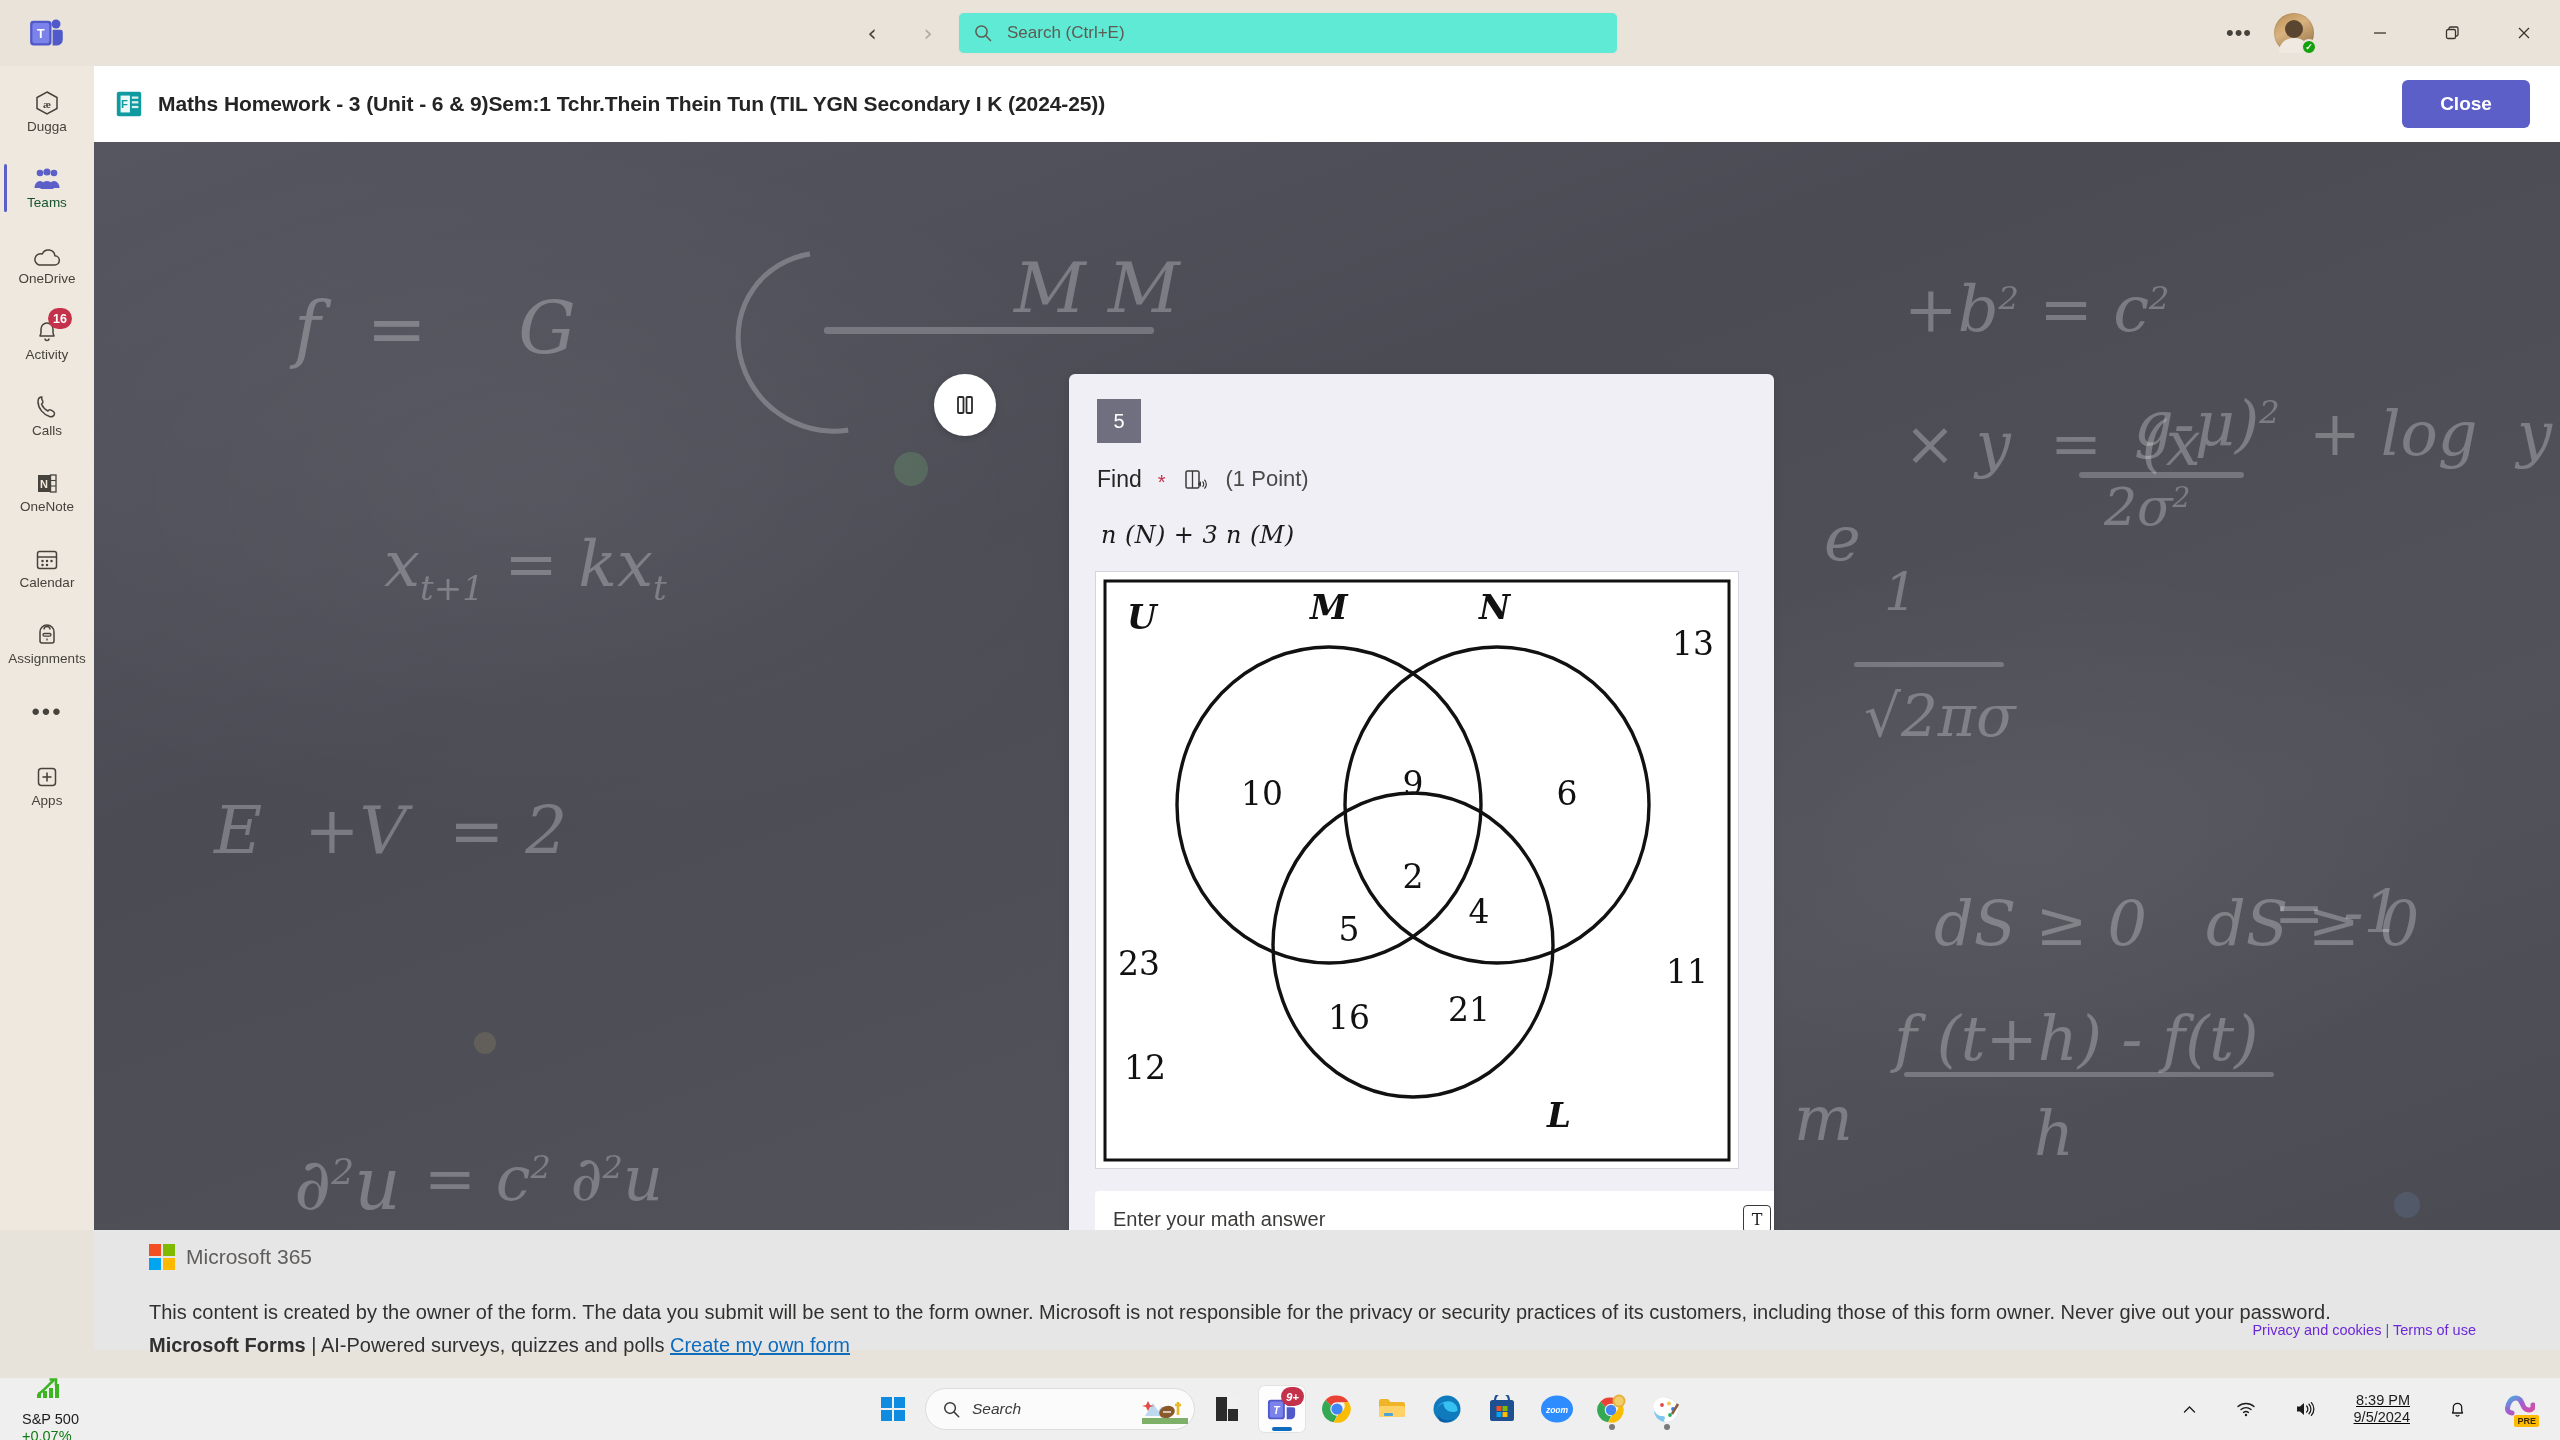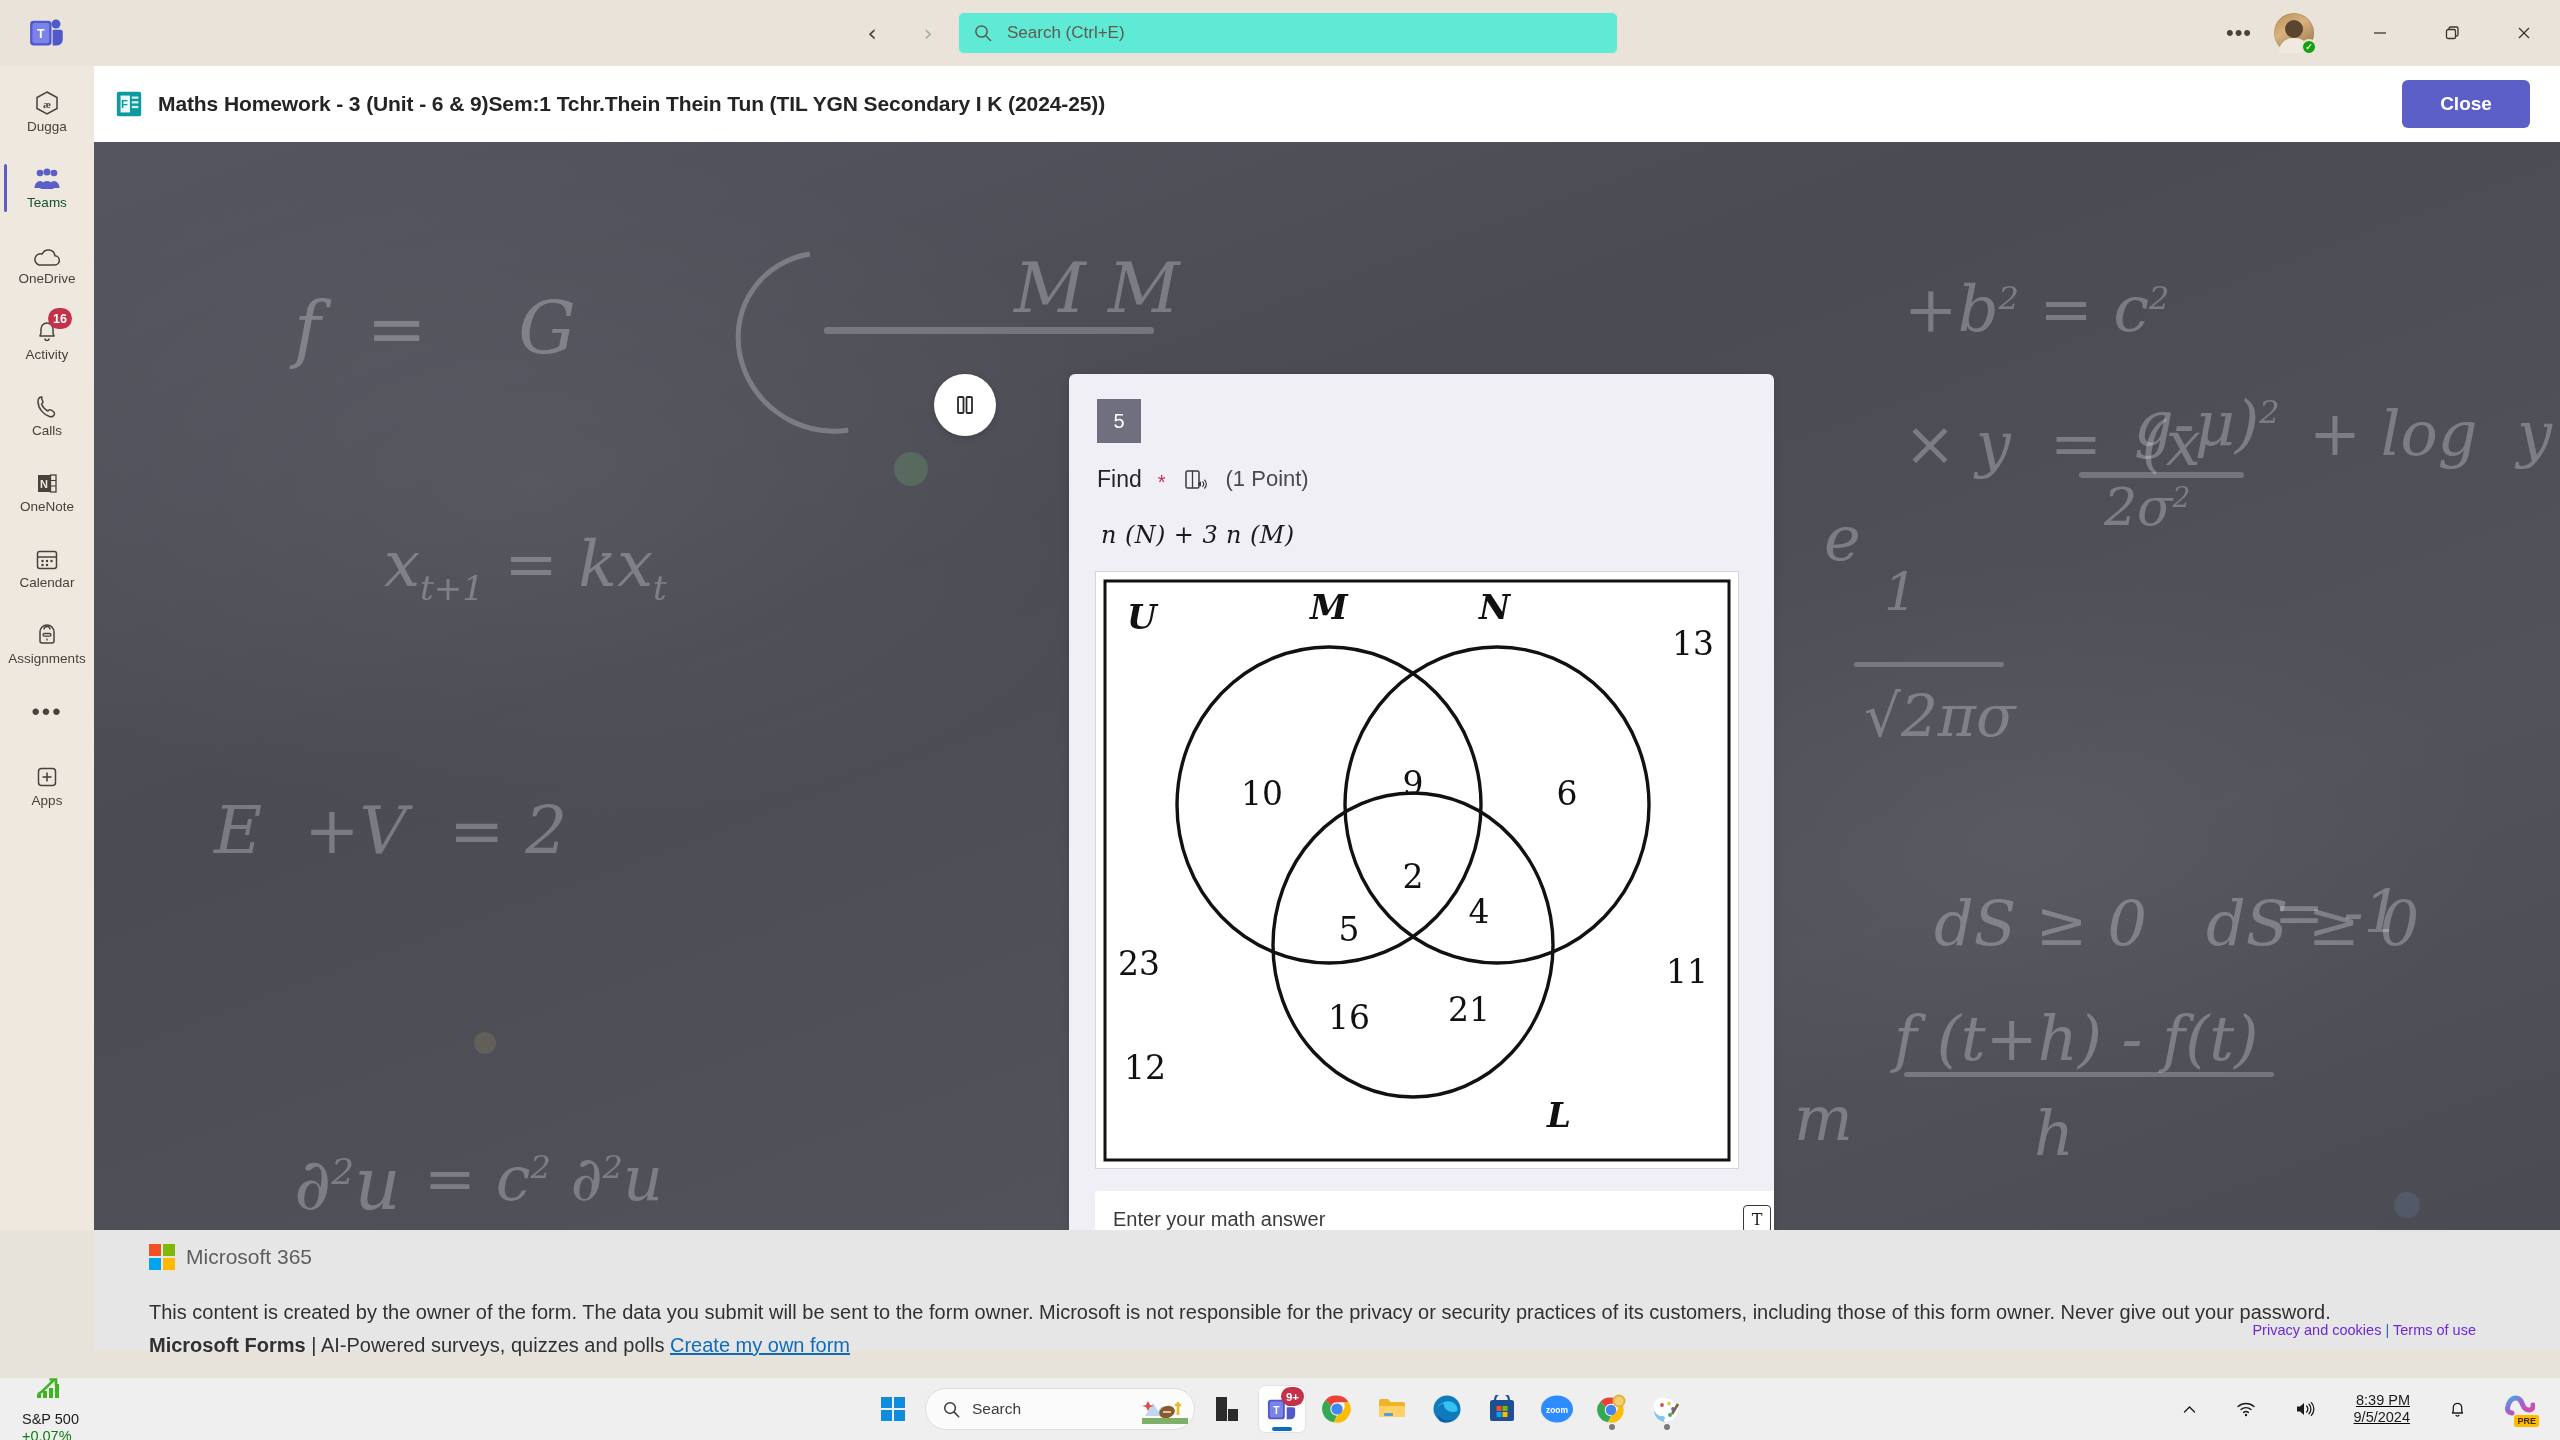--- a/index.html
+++ b/index.html
@@ -237,21 +237,21 @@
   .tb-stock {
     position: absolute; left: 22px; display: flex; align-items: center; gap: 10px;
     cursor: pointer;
     flex-direction: column;
   }
   .stock-txt { line-height: 1.18; }
   .stock-name { font-size: 14.5px; color: #1c1c1c; }
   .stock-chg { font-size: 14.5px; color: #107c10; }
   .tb-center {
     position: absolute; left: 50%; transform: translateX(-50%);
-    display: flex; align-items: center; gap: 9px;
+    display: flex; align-items: center; gap: 9px; font-style: italic;
   }
   .tb-icon {
     width: 46px; height: 46px; border-radius: 6px; cursor: pointer;
     display: flex; align-items: center; justify-content: center;
     position: relative;
   }
   .tb-icon.active { background: rgba(255,255,255,.85); box-shadow: 0 0 0 1px rgba(0,0,0,.05); }
   .tb-icon .run-dot {
     position: absolute; bottom: 2px; left: 50%; transform: translateX(-50%);
     width: 6px; height: 6px; border-radius: 50%; background: #7a7a7a;

